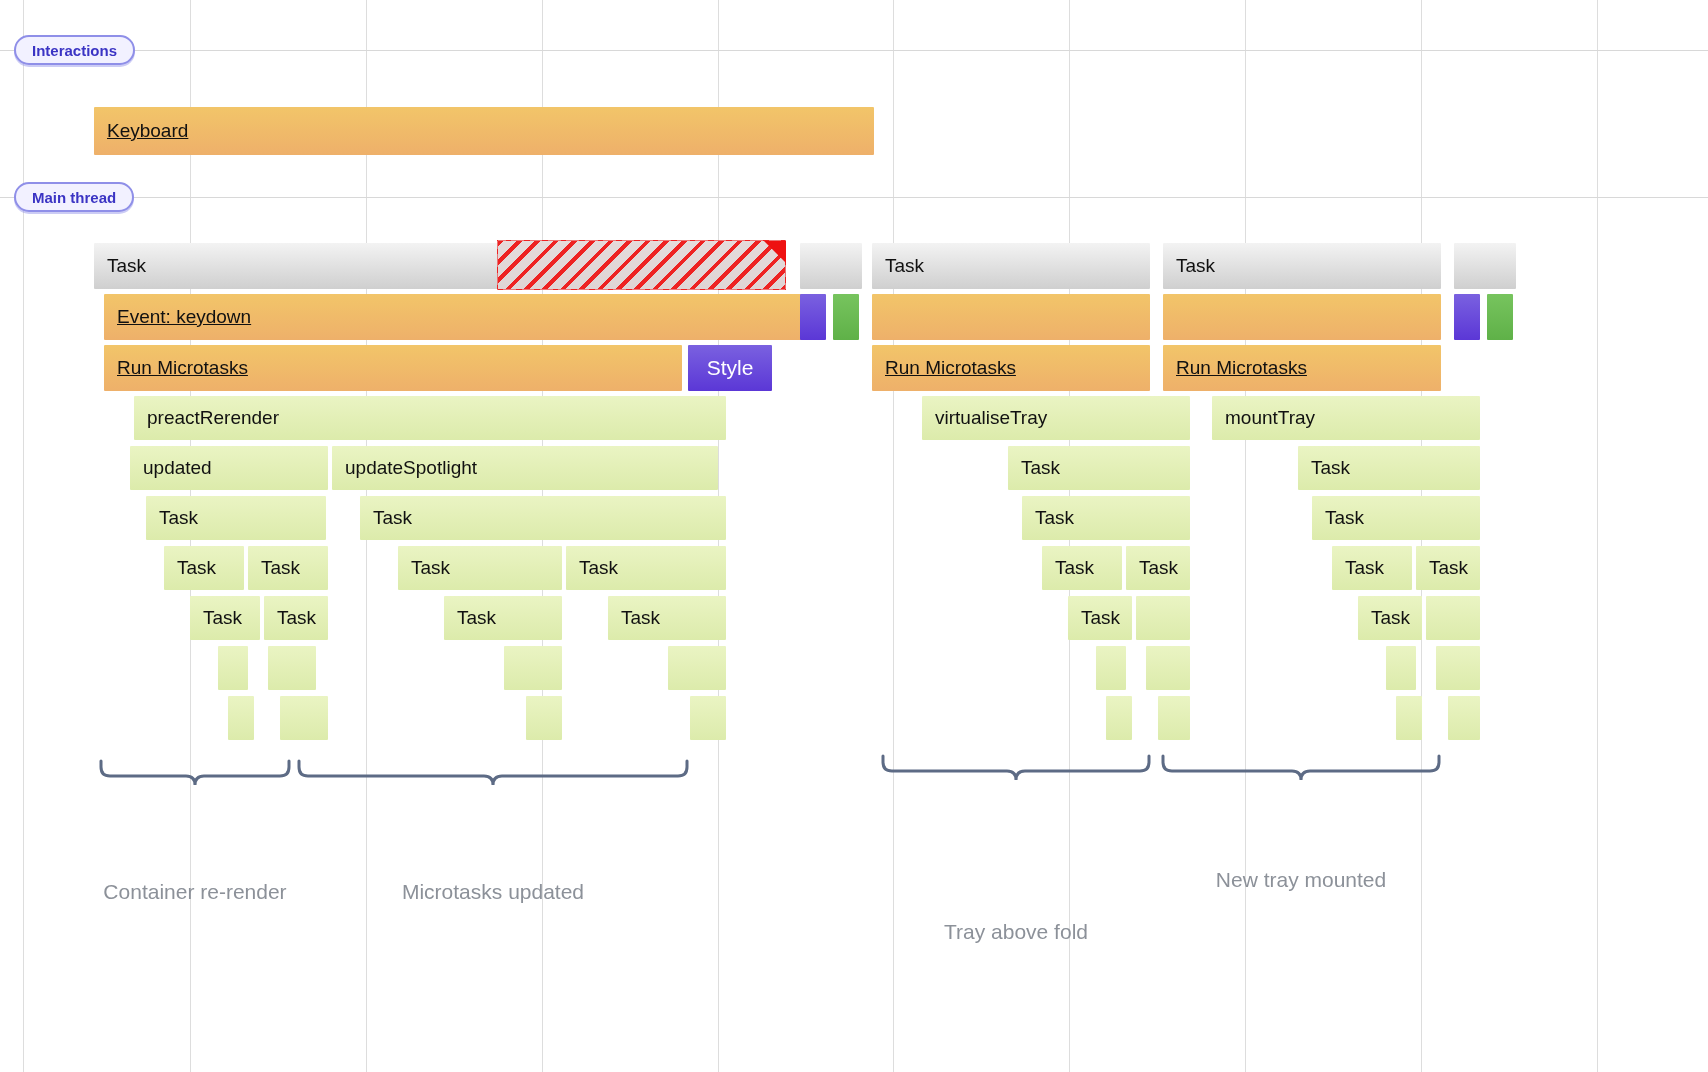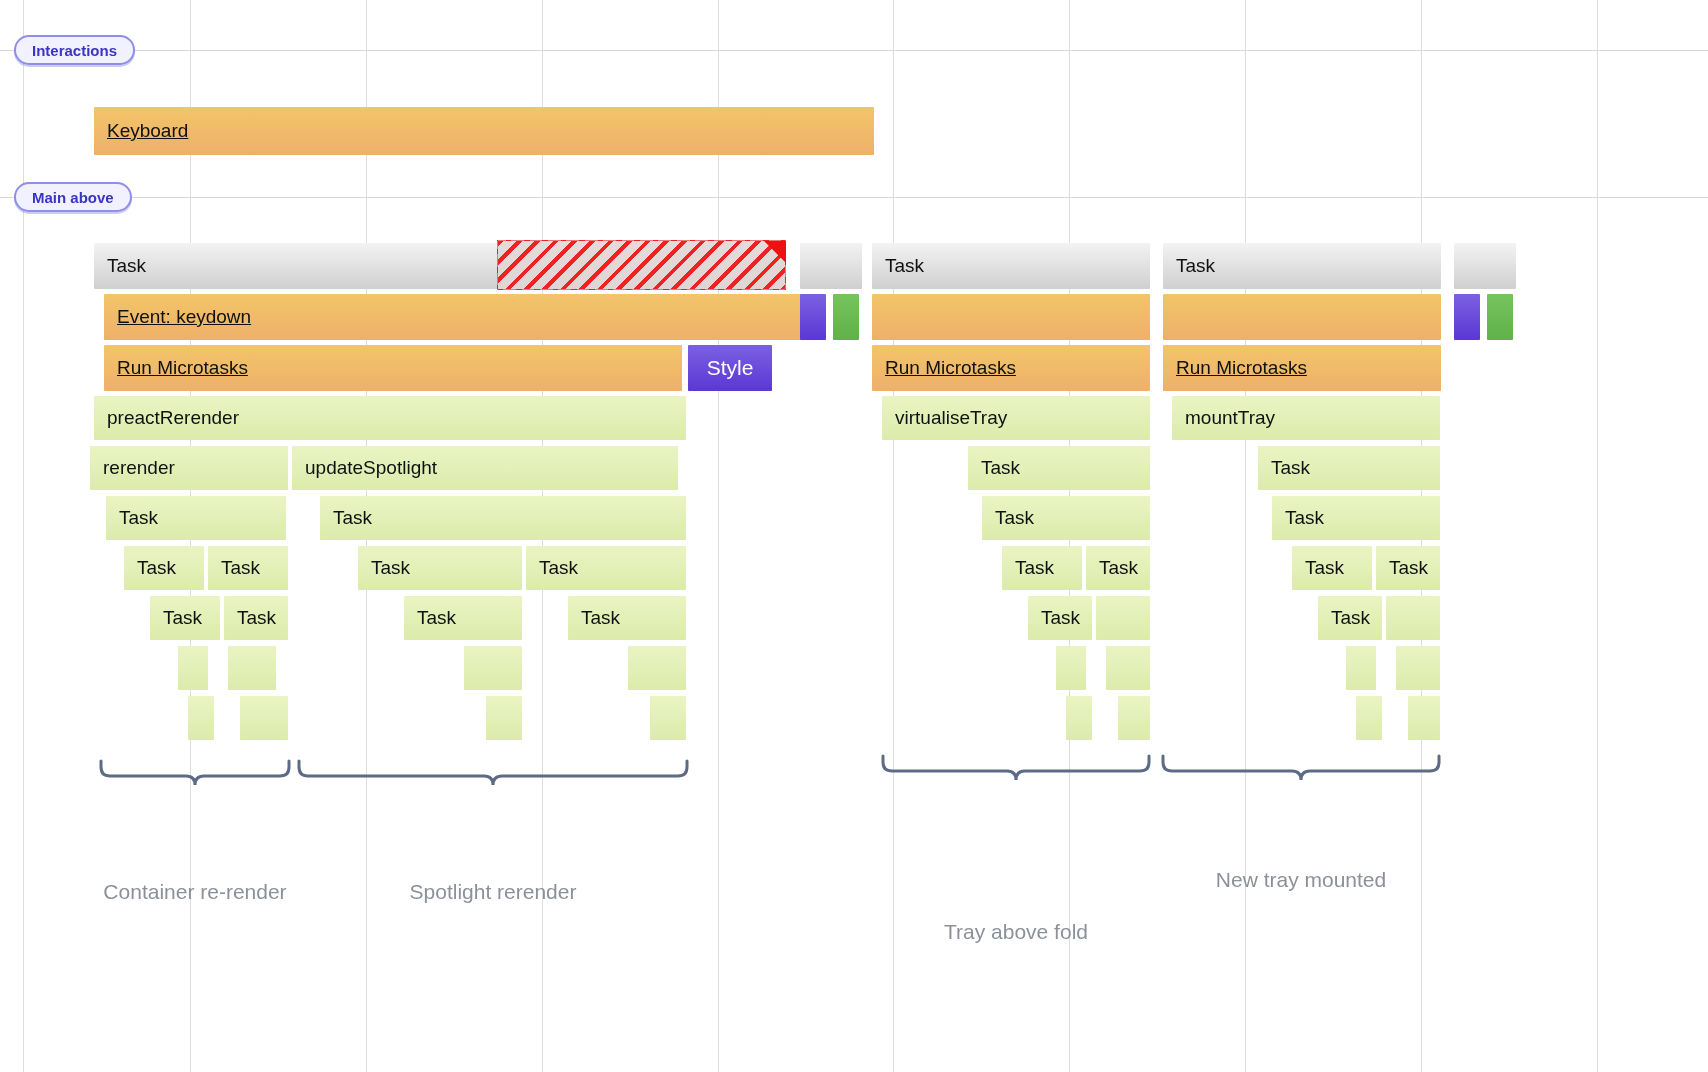--- a/index.html
+++ b/index.html
@@ -64,20 +64,21 @@
   }
   .bar.orange {
     background: linear-gradient(to bottom, #f2c569 0%, #eeb06a 100%);
     text-decoration: underline;
   }
   .bar.gray {
     background: linear-gradient(to bottom, #f3f3f3 0%, #cfcfcf 100%);
   }
   .bar.green {
     background: linear-gradient(to bottom, #eaf4c3 0%, #dcebab 100%);
+    margin-left: 40px;
   }
   .bar.purple {
     background: linear-gradient(to bottom, #7a61e0 0%, #5b37d6 100%);
     color: #ffffff;
     justify-content: center;
     padding-left: 0;
     font-size: 21px;
   }
   .bar.purple-swatch {
     background: linear-gradient(to bottom, #7a61e0 0%, #5b37d6 100%);
@@ -134,21 +135,21 @@
       <div class="gridline" style="left: 893px; top: 0px; height: 1072px;"></div>
       <div class="gridline" style="left: 1069px; top: 0px; height: 1072px;"></div>
       <div class="gridline" style="left: 1245px; top: 0px; height: 1072px;"></div>
       <div class="gridline" style="left: 1421px; top: 0px; height: 1072px;"></div>
       <div class="gridline" style="left: 1597px; top: 0px; height: 1072px;"></div>
     </div>
   <div id="tracks-layer">
       <div class="track-rule" style="top: 50px; left: 0px; width: 1708px;"></div>
       <div class="track-pill" style="left: 14px; top: 35px;">Interactions</div>
       <div class="track-rule" style="top: 197px; left: 0px; width: 1708px;"></div>
-      <div class="track-pill" style="left: 14px; top: 182px;">Main above</div>
+      <div class="track-pill" style="left: 14px; top: 182px;">Main thread</div>
     </div>
   <div id="bars-layer">
       <div class="bar orange" style="left: 94px; top: 107px; width: 780px; height: 48px;">Keyboard</div>
       <div class="bar gray" style="left: 94px; top: 243px; width: 692px; height: 46px;">Task</div>
       <div class="bar gray" style="left: 800px; top: 243px; width: 62px; height: 46px;"></div>
       <div class="bar gray" style="left: 872px; top: 243px; width: 278px; height: 46px;">Task</div>
       <div class="bar gray" style="left: 1163px; top: 243px; width: 278px; height: 46px;">Task</div>
       <div class="bar gray" style="left: 1454px; top: 243px; width: 62px; height: 46px;"></div>
       <div class="bar orange" style="left: 104px; top: 294px; width: 712px; height: 46px;">Event: keydown</div>
       <div class="bar purple-swatch" style="left: 800px; top: 294px; width: 26px; height: 46px;"></div>
@@ -157,21 +158,21 @@
       <div class="bar orange" style="left: 1163px; top: 294px; width: 278px; height: 46px;"></div>
       <div class="bar purple-swatch" style="left: 1454px; top: 294px; width: 26px; height: 46px;"></div>
       <div class="bar green-swatch" style="left: 1487px; top: 294px; width: 26px; height: 46px;"></div>
       <div class="bar orange" style="left: 104px; top: 345px; width: 578px; height: 46px;">Run Microtasks</div>
       <div class="bar purple" style="left: 688px; top: 345px; width: 84px; height: 46px;">Style</div>
       <div class="bar orange" style="left: 872px; top: 345px; width: 278px; height: 46px;">Run Microtasks</div>
       <div class="bar orange" style="left: 1163px; top: 345px; width: 278px; height: 46px;">Run Microtasks</div>
       <div class="bar green" style="left: 94px; top: 396px; width: 592px; height: 44px;">preactRerender</div>
       <div class="bar green" style="left: 882px; top: 396px; width: 268px; height: 44px;">virtualiseTray</div>
       <div class="bar green" style="left: 1172px; top: 396px; width: 268px; height: 44px;">mountTray</div>
-      <div class="bar green" style="left: 90px; top: 446px; width: 198px; height: 44px;">rerender</div>
+      <div class="bar green" style="left: 90px; top: 446px; width: 198px; height: 44px;">updated</div>
       <div class="bar green" style="left: 292px; top: 446px; width: 386px; height: 44px;">updateSpotlight</div>
       <div class="bar green" style="left: 968px; top: 446px; width: 182px; height: 44px;">Task</div>
       <div class="bar green" style="left: 1258px; top: 446px; width: 182px; height: 44px;">Task</div>
       <div class="bar green" style="left: 106px; top: 496px; width: 180px; height: 44px;">Task</div>
       <div class="bar green" style="left: 320px; top: 496px; width: 366px; height: 44px;">Task</div>
       <div class="bar green" style="left: 982px; top: 496px; width: 168px; height: 44px;">Task</div>
       <div class="bar green" style="left: 1272px; top: 496px; width: 168px; height: 44px;">Task</div>
       <div class="bar green" style="left: 124px; top: 546px; width: 80px; height: 44px;">Task</div>
       <div class="bar green" style="left: 208px; top: 546px; width: 80px; height: 44px;">Task</div>
       <div class="bar green" style="left: 358px; top: 546px; width: 164px; height: 44px;">Task</div>
@@ -214,21 +215,21 @@
         <svg width="190" height="34">
           <path d="M 1,1 L 1,7 Q 1,16 10,16 L 86,16 Q 95,16 95,25 Q 95,16 104,16 L 180,16 Q 189,16 189,7 L 189,1" fill="none" stroke="#5d6b85" stroke-width="3" stroke-linecap="round"></path>
         </svg>
       </div>
       <div class="annotation-label" style="left: 100px; top: 880px; width: 190px;">Container re-render</div>
       <div class="brace" style="left: 298px; top: 760px;">
         <svg width="390" height="34">
           <path d="M 1,1 L 1,7 Q 1,16 10,16 L 186,16 Q 195,16 195,25 Q 195,16 204,16 L 380,16 Q 389,16 389,7 L 389,1" fill="none" stroke="#5d6b85" stroke-width="3" stroke-linecap="round"></path>
         </svg>
       </div>
-      <div class="annotation-label" style="left: 298px; top: 880px; width: 390px;">Spotlight rerender</div>
+      <div class="annotation-label" style="left: 298px; top: 880px; width: 390px;">Microtasks updated</div>
       <div class="brace" style="left: 882px; top: 755px;">
         <svg width="268" height="34">
           <path d="M 1,1 L 1,7 Q 1,16 10,16 L 125,16 Q 134,16 134,25 Q 134,16 143,16 L 258,16 Q 267,16 267,7 L 267,1" fill="none" stroke="#5d6b85" stroke-width="3" stroke-linecap="round"></path>
         </svg>
       </div>
       <div class="annotation-label" style="left: 882px; top: 920px; width: 268px;">Tray above fold</div>
       <div class="brace" style="left: 1162px; top: 755px;">
         <svg width="278" height="34">
           <path d="M 1,1 L 1,7 Q 1,16 10,16 L 130,16 Q 139,16 139,25 Q 139,16 148,16 L 268,16 Q 277,16 277,7 L 277,1" fill="none" stroke="#5d6b85" stroke-width="3" stroke-linecap="round"></path>
         </svg>

